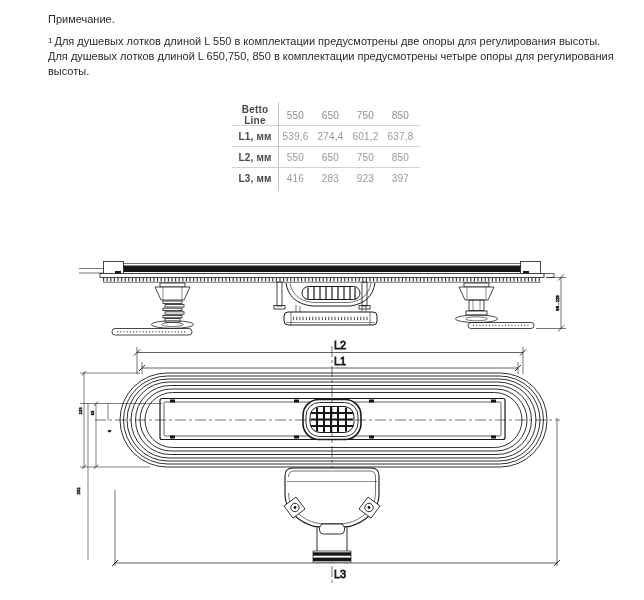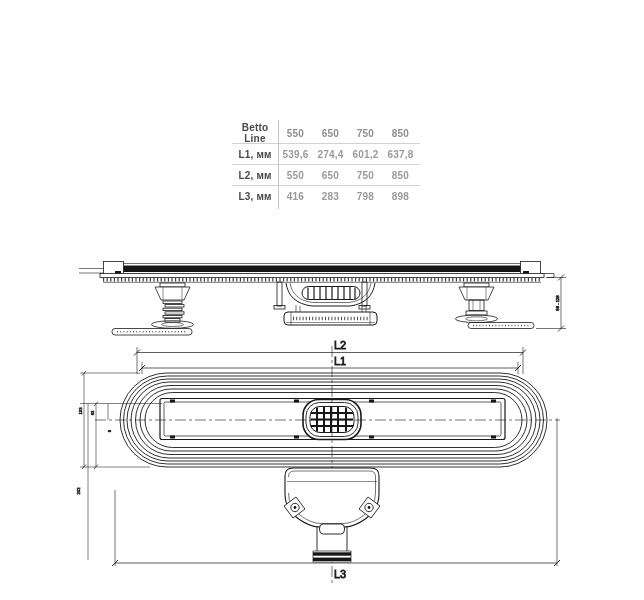--- a/index.html
+++ b/index.html
@@ -5,35 +5,38 @@
   html,body{margin:0;padding:0;}
   body{
     width:644px;height:600px;background:#ffffff;position:relative;overflow:hidden;
     font-family:"Liberation Sans", sans-serif;color:#2e2e2e;
   }
   
   .note{position:absolute;left:48px;top:12px;font-size:11px;line-height:15px;color:#2b2b2b;}
   .note .title{margin-bottom:7px;}
   .note sup{font-size:8px;vertical-align:top;position:relative;top:-1px;margin-right:2px;}
   
-  .spec-table{position:absolute;left:232px;top:123px;width:188px;font-size:10px;}
+  .spec-table{position:absolute;left:232px;top:105px;width:188px;font-size:10px;}
   .spec-table .row{display:flex;align-items:center;height:20px;border-bottom:1px solid #d2d2d2;}
   .spec-table .row:last-child{border-bottom:none;}
   .spec-table .lbl{width:46px;text-align:center;color:#4a4a4a;font-weight:bold;letter-spacing:.2px;}
-  .spec-table .val{width:35px;text-align:center;color:#9a9a9a;letter-spacing:.2px;font-weight:bold;}
+  .spec-table .val{width:35px;text-align:center;color:#9a9a9a;letter-spacing:.2px;}
   .spec-table .vline{position:absolute;left:46px;top:-3px;width:1px;height:89px;background:#c4c4c4;}
   
   svg{position:absolute;left:0;top:0;}
   .dim-label{font:11px "Liberation Sans", sans-serif;fill:#2b2b2b;}
   .micro{font:4.2px "Liberation Sans", sans-serif;fill:#4a4a4a;}
 </style>
 </head>
 <body>
 
 <div class="note">
+  <div class="title">Примечание.</div>
+  <div><sup>1</sup><span>Для душевых лотков длиной L 550 в комплектации предусмотрены две опоры для регулирования высоты.</span></div>
+  <div>Для душевых лотков длиной L 650,750, 850 в комплектации предусмотрены четыре опоры для регулирования высоты.</div>
 </div>
 
 <div class="spec-table">
   <div class="vline"></div>
   <div class="row">
     <div class="lbl">Betto Line</div>
     <div class="val" style="color:#8f8f8f">550</div>
     <div class="val" style="color:#8f8f8f">650</div>
     <div class="val" style="color:#8f8f8f">750</div>
     <div class="val" style="color:#8f8f8f">850</div>
@@ -49,22 +52,22 @@
     <div class="lbl">L2, мм</div>
     <div class="val">550</div>
     <div class="val">650</div>
     <div class="val">750</div>
     <div class="val">850</div>
   </div>
   <div class="row">
     <div class="lbl">L3, мм</div>
     <div class="val">416</div>
     <div class="val">283</div>
-    <div class="val">798</div>
-    <div class="val">898</div>
+    <div class="val">923</div>
+    <div class="val">397</div>
   </div>
 </div>
 
 <svg width="644" height="600" viewBox="0 0 644 600">
 
   <g stroke="#1a1a1a" fill="none" stroke-width="0.8">
 
     <line x1="79" y1="268.5" x2="104" y2="268.5" stroke-width="0.6"></line>
     <line x1="79" y1="273" x2="104" y2="273" stroke-width="0.6"></line>
 

